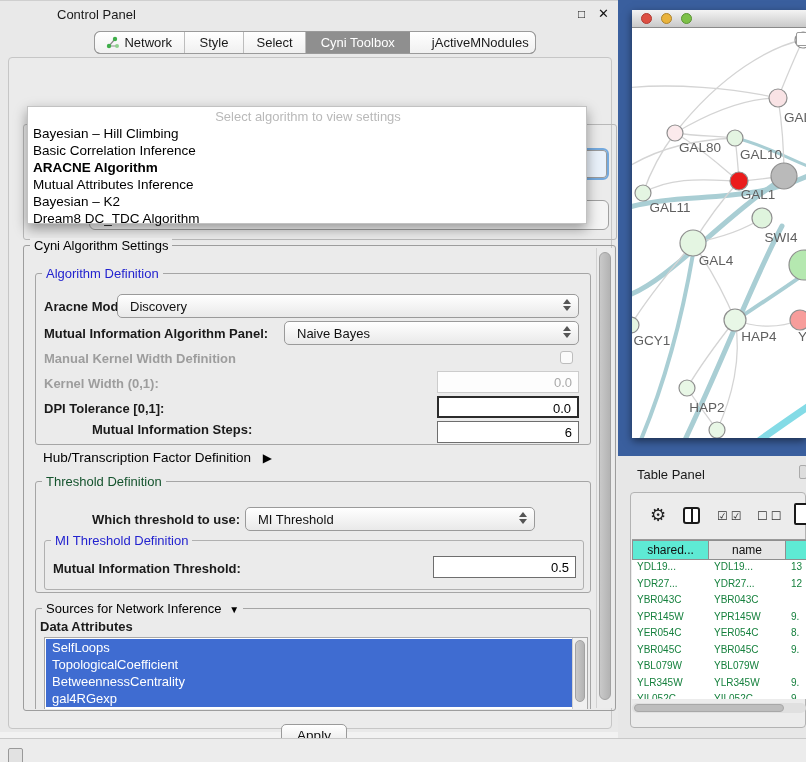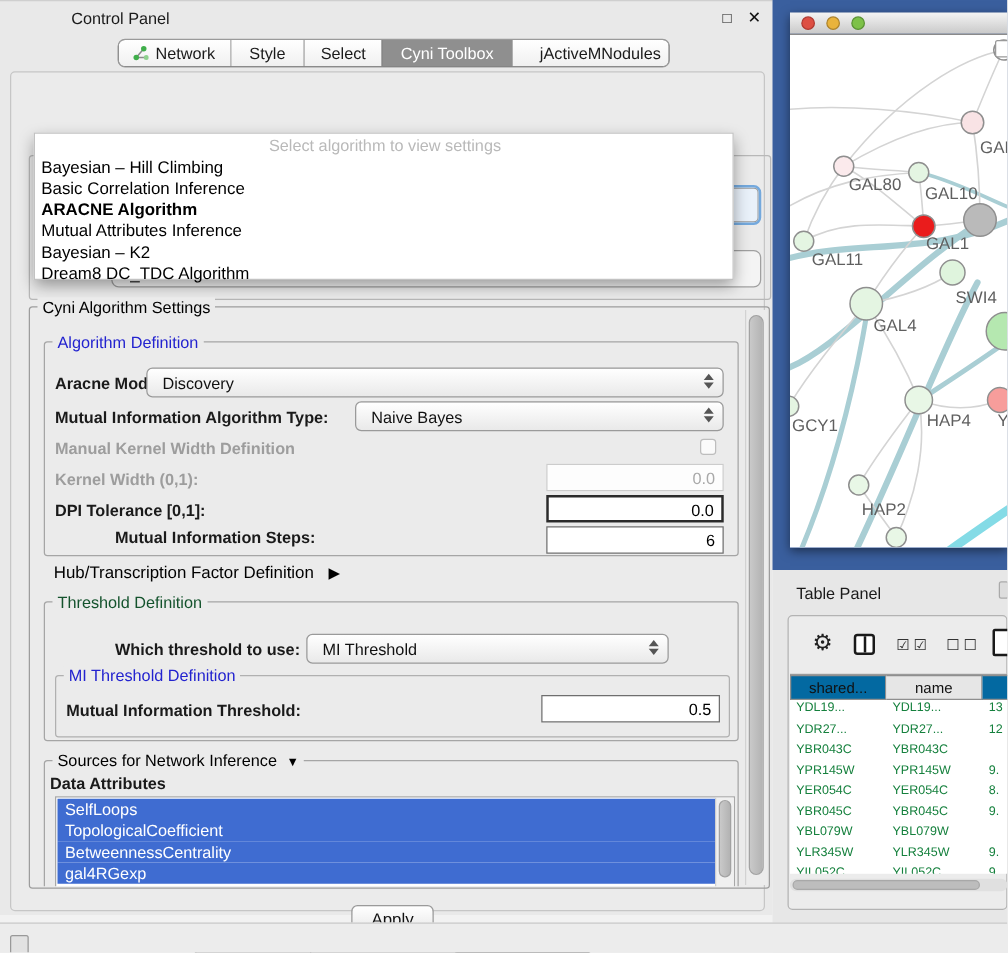--- a/index.html
+++ b/index.html
@@ -93,21 +93,21 @@
   #gear-icon { left:19px; top:11px; font-size:18px; }
   #col-icon { left:52px; top:14px; width:17px; height:17px; border:2px solid #1a1a1a; border-radius:3px; background:#fff; }
   #col-icon i { position:absolute; left:6px; top:0; width:2px; height:13px; background:#1a1a1a; display:block; }
   #checks-icon { left:86px; top:16px; font-size:12px; letter-spacing:3px; color:#333; }
   #unchecks-icon { left:126px; top:16px; font-size:12px; letter-spacing:3px; color:#333; }
   #doc-icon { left:163px; top:10px; width:16px; height:22px; border:2px solid #1a1a1a; border-radius:2px; background:#fff; }
   #grid { left:1px; top:46px; width:174px; height:160px; background:#ffffff; border-top:1px solid #9a9a9a; overflow:hidden; }
   .thead { position:absolute; left:0; top:0; width:300px; height:20px; display:flex; }
   .th { height:20px; border:1px solid #8f8f8f; border-left:none; font-size:12px; color:#111; display:flex; align-items:center; justify-content:center; }
   .th:first-child { border-left:1px solid #8f8f8f; }
-  .th.blue { background:#0369a1; }
+  .th.blue { background:#5eead4; }
   .th.gray { background:#e6e6e6; }
   #tbody { position:absolute; left:0; top:20px; width:300px; }
   .trow { position:absolute; left:0; width:300px; height:16.5px; display:flex; }
   .tcell { font-size:10px; color:#15803d; padding:1px 0 0 5px; white-space:nowrap; overflow:hidden; }
   .c0,.c1 { width:77px; } .c2 { width:40px; }
   #hscroll { left:1px; top:210px; width:174px; height:10px; background:#e0e0e0; border-radius:5px; }
   #hthumb { position:absolute; left:2px; top:1px; width:150px; height:8px; background:#bdbdbd; border:1px solid #a8a8a8; border-radius:5px; }
 
   
   #bottom-band { left:0; top:738px; width:806px; height:24px; background:#ececec; border-top:1px solid #c9c9c9; }
@@ -176,21 +176,21 @@
           <div class="grp" id="algo-def-grp">
             <span class="grp-title" style="left:6px;">Algorithm Definition</span>
             <span class="lbl" style="left:8px; top:25px;">Aracne Mode:</span>
             <div class="combo" style="left:81px; top:20px; width:462px;">
               <span>Discovery</span>
               <span class="arrows">
                   <i class="up"></i>
                   <i class="down"></i>
                 </span>
             </div>
-            <span class="lbl" style="left:8px; top:52px;">Mutual Information Algorithm Type:</span>
+            <span class="lbl" style="left:8px; top:52px;">Mutual Information Algorithm Panel:</span>
             <div class="combo" style="left:248px; top:47px; width:295px;">
               <span>Naive Bayes</span>
               <span class="arrows">
                   <i class="up"></i>
                   <i class="down"></i>
                 </span>
             </div>
             <span class="lbl dis" style="left:8px; top:77px;">Manual Kernel Width Definition</span>
             <span class="checkbox" style="left:524px; top:77px;"></span>
             <span class="lbl dis" style="left:8px; top:102px;">Kernel Width (0,1):</span>

